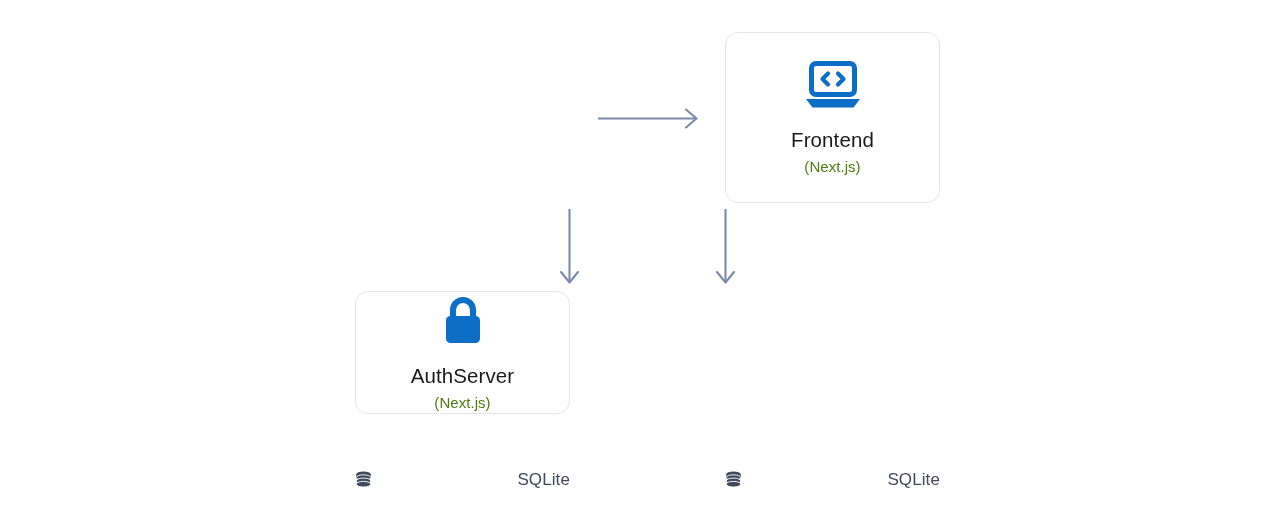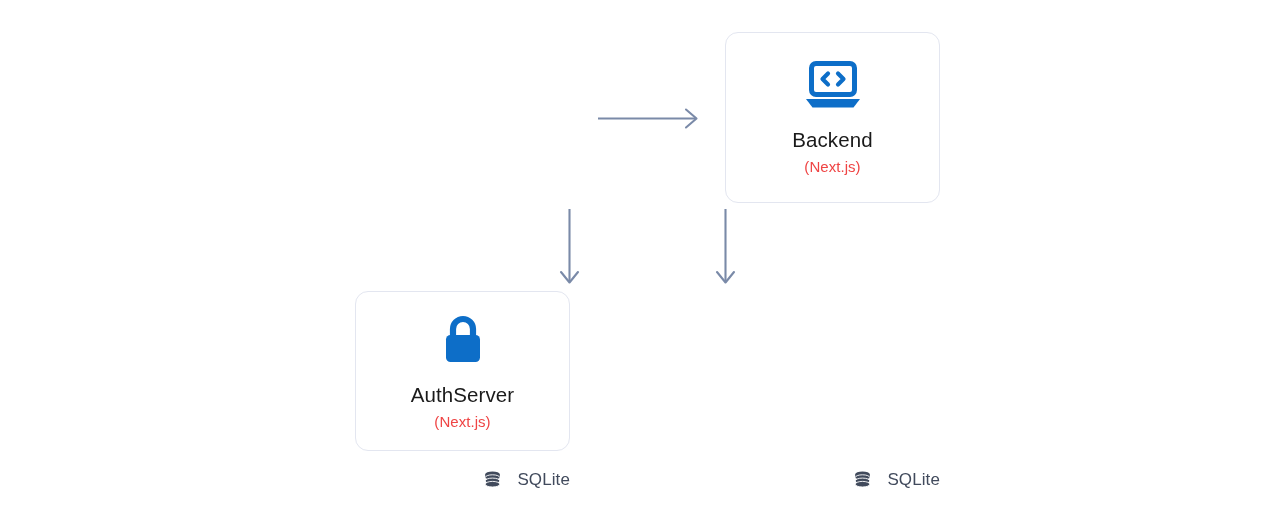--- a/index.html
+++ b/index.html
@@ -38,29 +38,29 @@
   .node-title {
     font-size: 20.5px;
     font-weight: 400;
     color: #1a1a1a;
     letter-spacing: 0.1px;
     white-space: nowrap;
   }
   .node-subtitle {
     font-size: 15px;
     font-weight: 400;
-    color: #ef4444;
+    color: #4d7c0f;
     letter-spacing: 0.05px;
     white-space: nowrap;
   }
 
   
   #node-web-browser  { left: 355px; top: 32px;  width: 215px; height: 171px; }
   #node-frontend     { left: 725px; top: 32px;  width: 215px; height: 171px; }
-  #node-authserver   { left: 355px; top: 291px; width: 215px; height: 160px; }
+  #node-authserver   { left: 355px; top: 291px; width: 215px; height: 123px; }
   #node-backend      { left: 725px; top: 291px; width: 215px; height: 169px; }
 
   #node-web-browser .node-icon { margin-bottom: 20px; }
   #node-frontend    .node-icon { margin-bottom: 18px; }
   #node-authserver  .node-icon { margin-bottom: 18px; }
   #node-backend     .node-icon { margin-bottom: 22px; }
 
   #node-frontend    .node-title,
   #node-authserver  .node-title,
   #node-backend     .node-title { margin-bottom: 6px; }
@@ -72,21 +72,21 @@
   }
   #arrow-browser-frontend { left: 596px; top: 104px;  width: 108px; height: 30px; }
   #arrow-browser-auth     { left: 556px; top: 208px;  width: 28px;  height: 82px; }
   #arrow-frontend-backend { left: 712px; top: 208px;  width: 28px;  height: 82px; }
 
   
   .datastore {
     position: absolute;
     display: flex;
     align-items: center;
-    justify-content: flex-end;
+    justify-content: space-between;
     gap: 16px;
     width: 215px;
   }
   .datastore-label {
     font-size: 17px;
     font-weight: 400;
     color: #414a5c;
     letter-spacing: 0.1px;
     white-space: nowrap;
   }
@@ -104,21 +104,21 @@
     <span class="node-icon">
       <svg width="58" height="50" viewBox="0 0 58 50" xmlns="http://www.w3.org/2000/svg">
         <rect x="7.5" y="3.5" width="43" height="31" rx="4.5" fill="none" stroke="#0d6ec8" stroke-width="5"></rect>
         <path d="M2 39 H56 L49.5 47.5 H8.5 Z" fill="#0d6ec8"></path>
         <g stroke="#0d6ec8" stroke-width="4.2" fill="none" stroke-linecap="round" stroke-linejoin="round">
           <polyline points="24,13.5 18.5,19 24,24.5"></polyline>
           <polyline points="34,13.5 39.5,19 34,24.5"></polyline>
         </g>
       </svg>
     </span>
-    <span class="node-title">Backend</span>
+    <span class="node-title">Frontend</span>
     <span class="node-subtitle">(Next.js)</span>
   </div>
 
   <div class="node" id="node-authserver">
     <span class="node-icon">
       <svg width="48" height="52" viewBox="0 0 48 52" xmlns="http://www.w3.org/2000/svg">
         <path d="M14 24 V16 a10 10 0 0 1 20 0 V24" fill="none" stroke="#0d6ec8" stroke-width="6.2" stroke-linecap="butt"></path>
         <rect x="7" y="22" width="34" height="27" rx="4.5" fill="#0d6ec8"></rect>
       </svg>
     </span>

